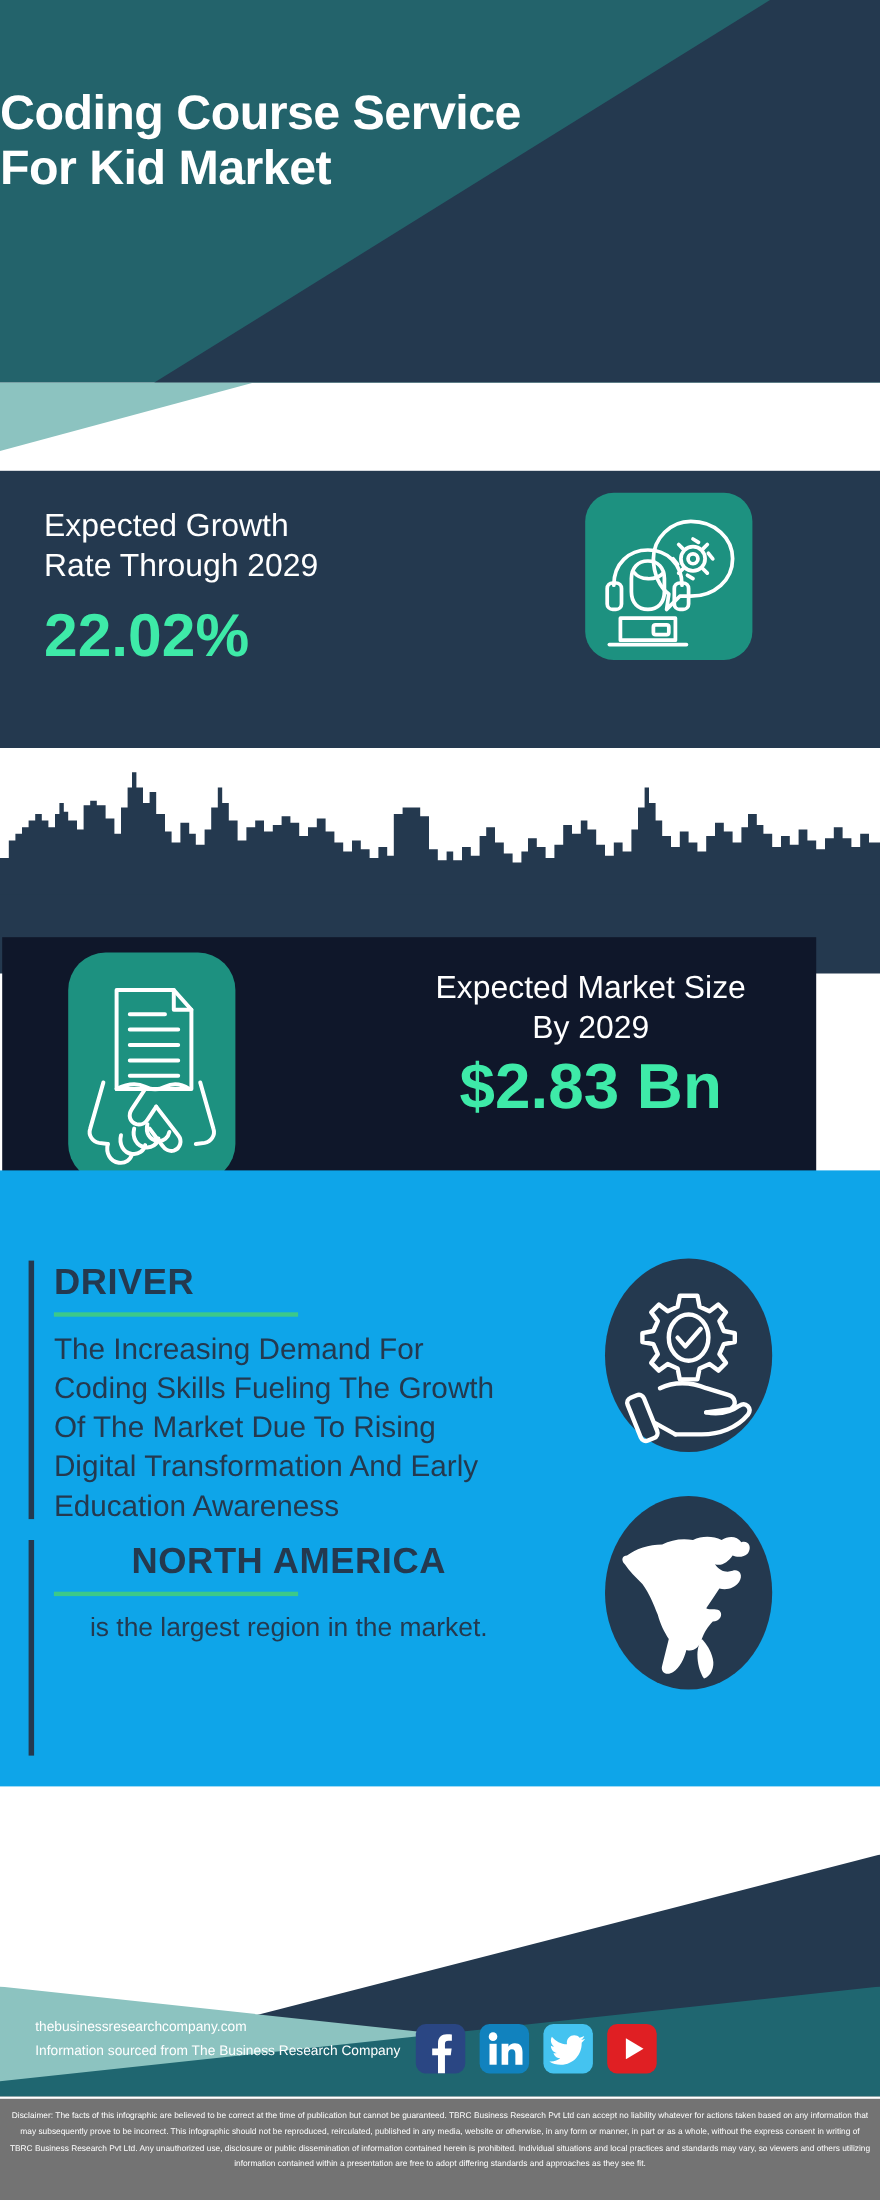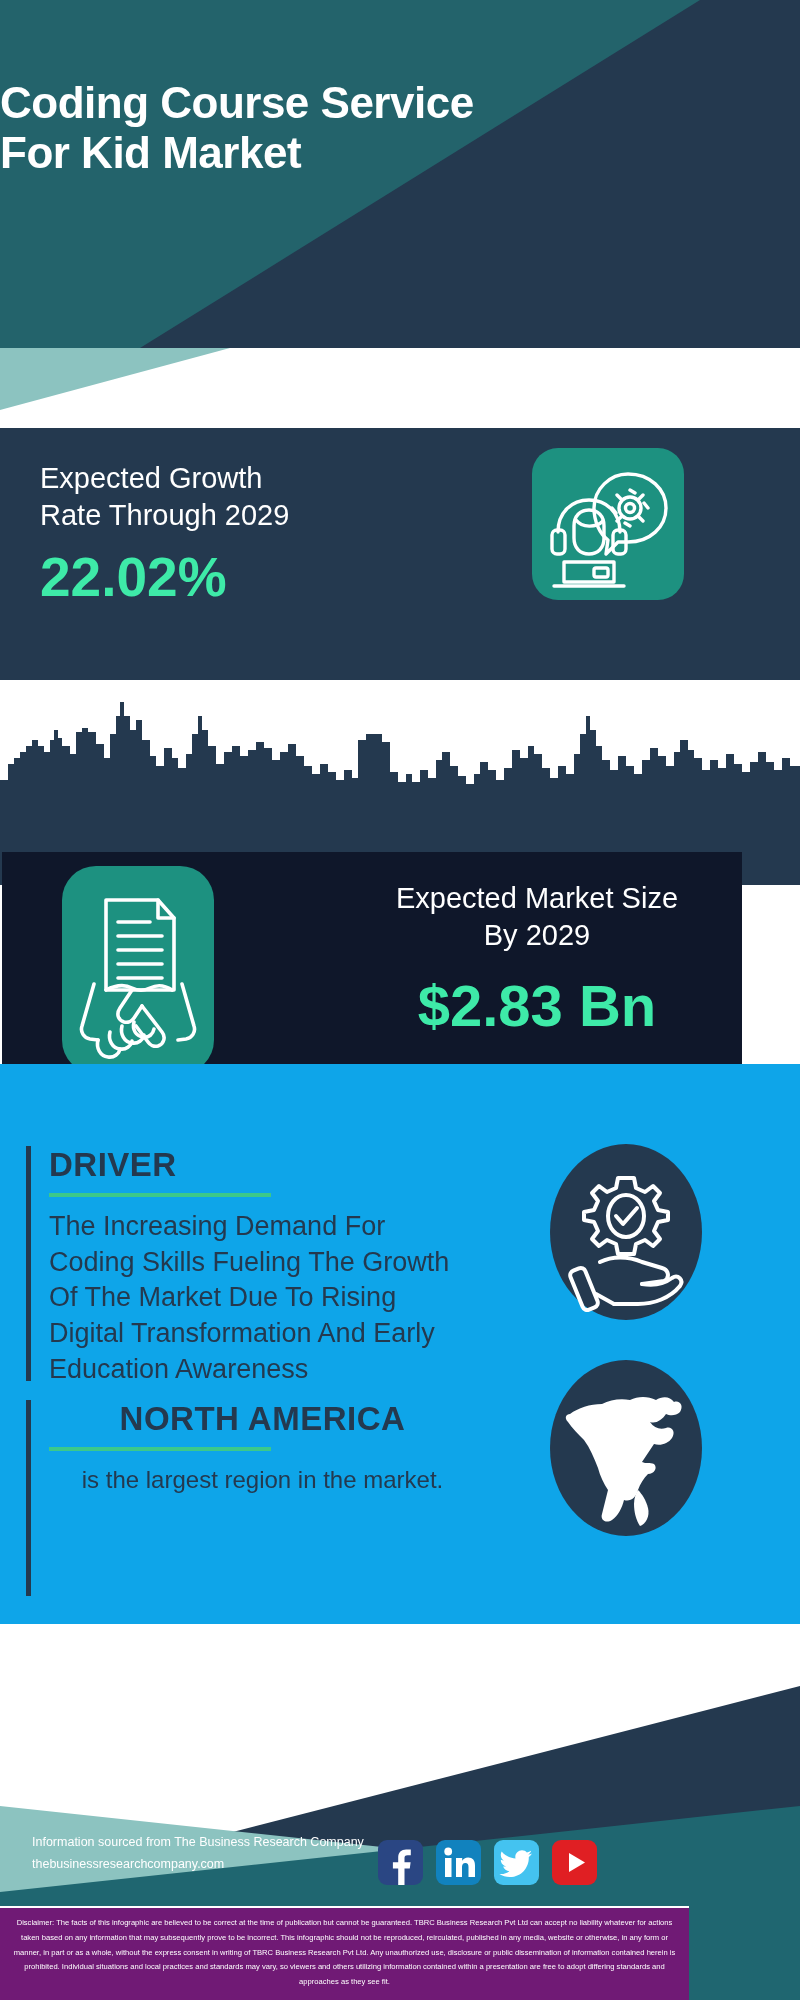--- a/index.html
+++ b/index.html
@@ -34,21 +34,21 @@
   
   .skyline-band { position:absolute; left:0; top:680px; width:800px; height:205px; background:#ffffff; }
   .skyline-svg { position:absolute; left:0; top:14px; width:800px; height:125px; display:block; }
   .skyline-fill { position:absolute; left:0; top:133px; width:800px; height:72px; background:#24394f; }
 
   
   .market { position:absolute; left:2px; top:852px; width:740px; height:234px; background:#0f172a; }
   .market-icon { left:60px; top:14px; width:152px; height:208px; border-radius:34px; }
   .market-text { position:absolute; left:300px; top:28px; width:470px; text-align:center; }
   .market-label { color:#ffffff; font-size:29px; line-height:1.28; }
-  .market-value { margin-top:22px; color:#3eeaa8; font-size:58px; font-weight:bold; line-height:1.05; }
+  .market-value { margin-top:4px; color:#3eeaa8; font-size:58px; font-weight:bold; line-height:1.05; }
 
   
   .content { position:absolute; left:0; top:1064px; width:800px; height:560px; background:#0ea5e9; }
 
   .block { position:absolute; border-left:5px solid #24394f; padding-left:18px; }
   .block-driver { left:26px; top:82px; width:450px; height:235px; }
   .block-region { left:26px; top:336px; width:450px; height:196px;text-align:center; }
 
   .block-head { color:#24394f; font-weight:bold; letter-spacing:0.5px; }
   .head-driver { font-size:33px; }
@@ -75,22 +75,22 @@
                 color:#ffffff; font-size:12.5px; line-height:1.72; }
 
   .social { position:absolute; top:194px; z-index:6; width:45px; height:45px;
             border-radius:9px; display:flex; align-items:center; justify-content:center; }
   .s-fb { left:378px; background:#2a4683; }
   .s-li { left:436px; background:#1182be; }
   .s-tw { left:494px; background:#44c3f0; }
   .s-yt { left:552px; background:#e01f23; }
   .social svg { display:block; }
 
-  .disclaimer-band { position:absolute; left:0; top:1906px; width:689px; height:94px;
-                     background:#701a75; border-top:2px solid #ffffff; z-index:7;
+  .disclaimer-band { position:absolute; left:0; top:1906px; width:800px; height:94px;
+                     background:#737373; border-top:2px solid #ffffff; z-index:7;
                      padding:8px 8px 0 8px; }
   .disclaimer-text { color:#ffffff; font-size:7.6px; line-height:1.95; text-align:center; }
 </style>
 </head>
 <body>
 
 <div class="page">
 
   <div class="header">
     <div class="header-teal"></div>
@@ -233,22 +233,22 @@
       </svg>
     </div>
   </div>
 
   <div class="footer">
     <div class="f-navy"></div>
     <div class="f-lteal"></div>
     <div class="f-dteal"></div>
 
     <div class="footer-src">
+      <div>thebusinessresearchcompany.com</div>
       <div>Information sourced from The Business Research Company</div>
-      <div>thebusinessresearchcompany.com</div>
     </div>
 
     <div class="social s-fb">
       <svg width="45" height="45" viewBox="0 0 45 45">
         <path fill="#ffffff" d="M26.5 45 V28.5 h5.3 l0.8-6.3 h-6.1 v-4 c0-1.8 0.5-3 3.1-3 h3.2 V9.6
           c-0.6-0.1-2.5-0.2-4.7-0.2 c-4.7 0-7.9 2.8-7.9 8.1 v4.7 h-5.3 v6.3 h5.3 V45 Z"></path>
       </svg>
     </div>
     <div class="social s-li">
       <svg width="45" height="45" viewBox="0 0 45 45">

